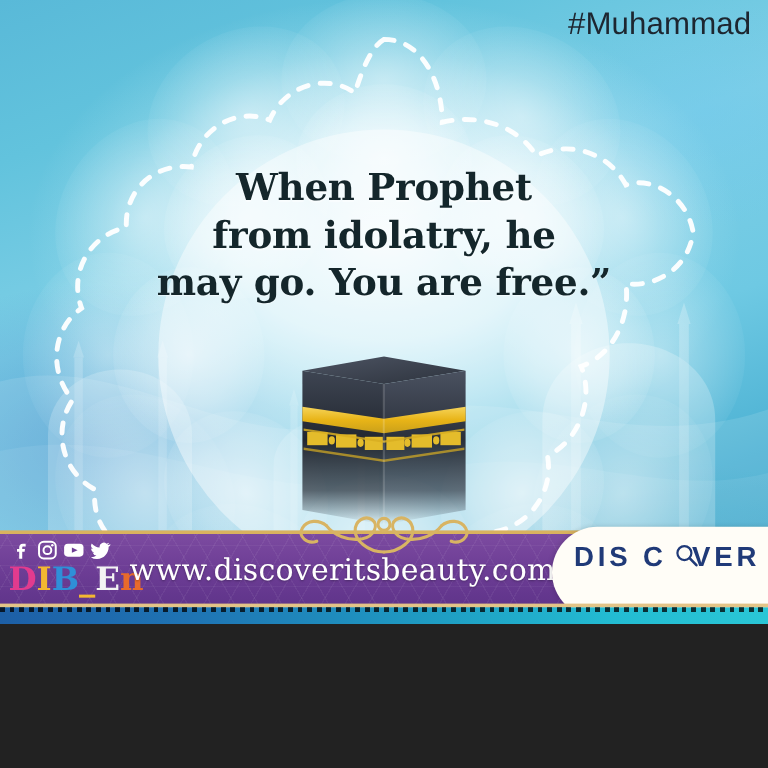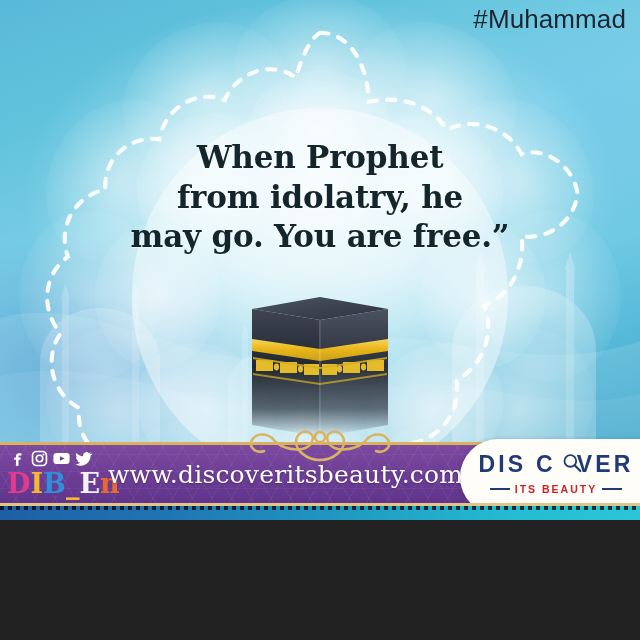--- a/index.html
+++ b/index.html
@@ -424,25 +424,20 @@
 
     <div class="logo-pill">
       <div class="logo-inner">
         <div class="logo-discover">
           <span>DIS C</span><span style="display:inline-block;width:21px;"></span><span>VER</span>
           <svg class="mag" style="left:86px; top:0px;" viewBox="0 0 24 24">
             <circle cx="10" cy="9.5" r="7" fill="none" stroke="#203a78" stroke-width="2.2"></circle>
             <line x1="15.2" y1="14.6" x2="22" y2="21.6" stroke="#203a78" stroke-width="2.6" stroke-linecap="round"></line>
           </svg>
         </div>
-        <div class="logo-sub">
-          <span class="bar"></span>
-          <span class="txt">ITS BEAUTY</span>
-          <span class="bar"></span>
-        </div>
       </div>
     </div>
   </div>
 
   <div class="bottom-strip">
     <div class="dashes"></div>
   </div>
 
 </div>
 

